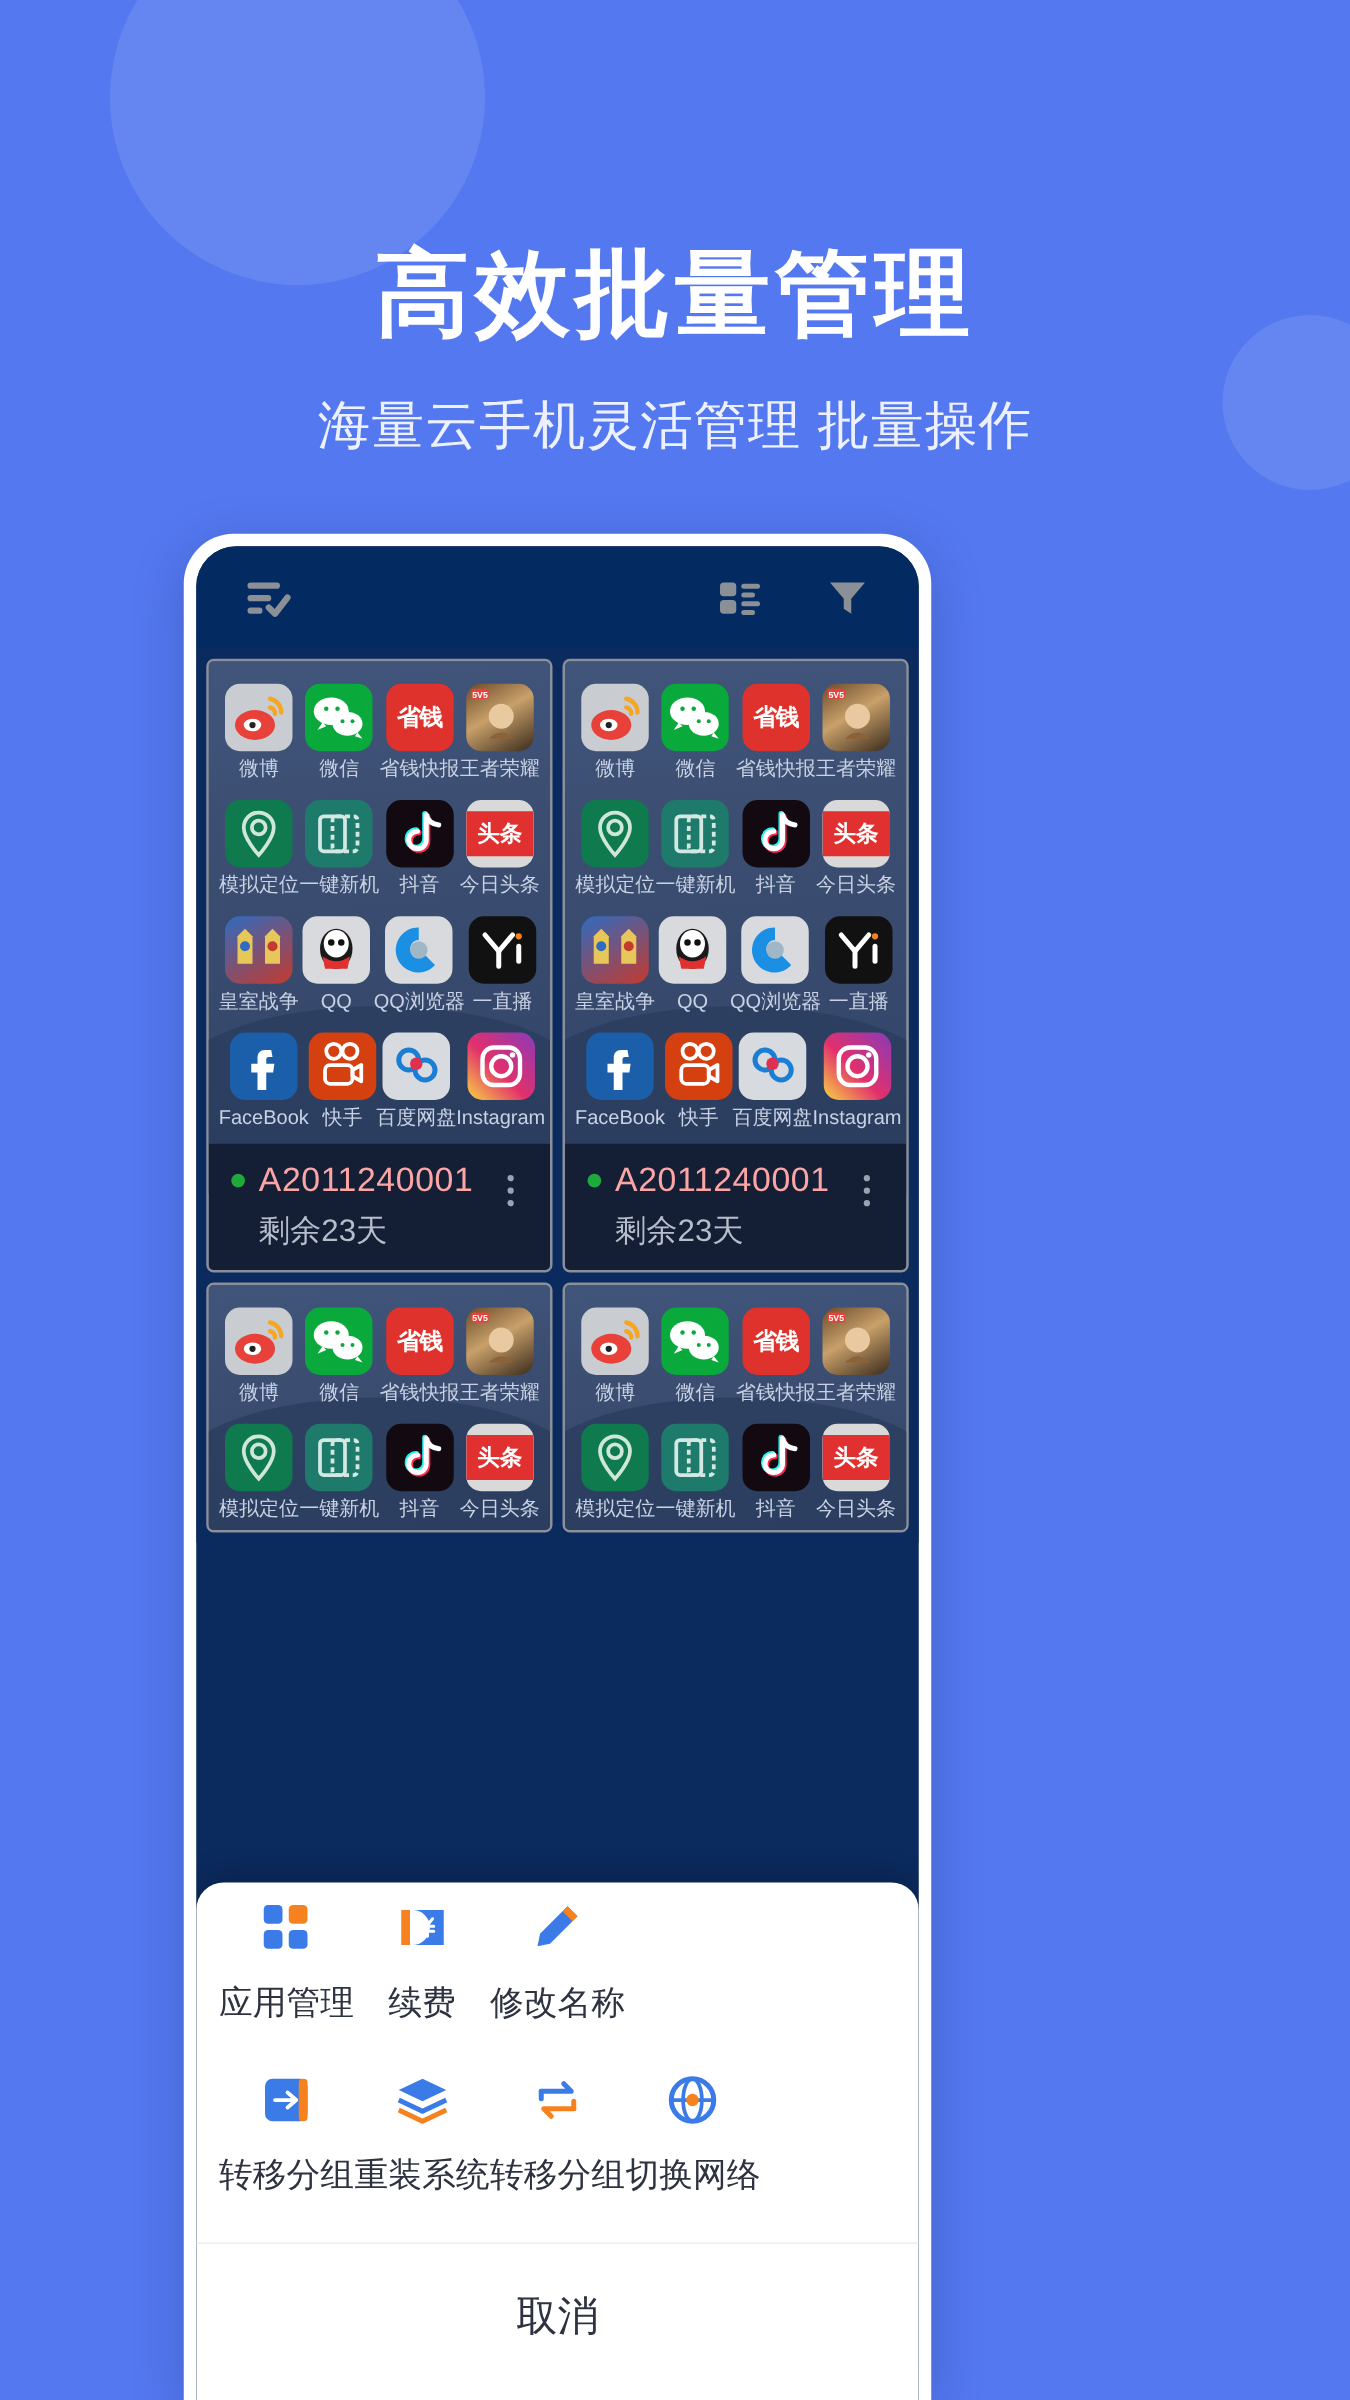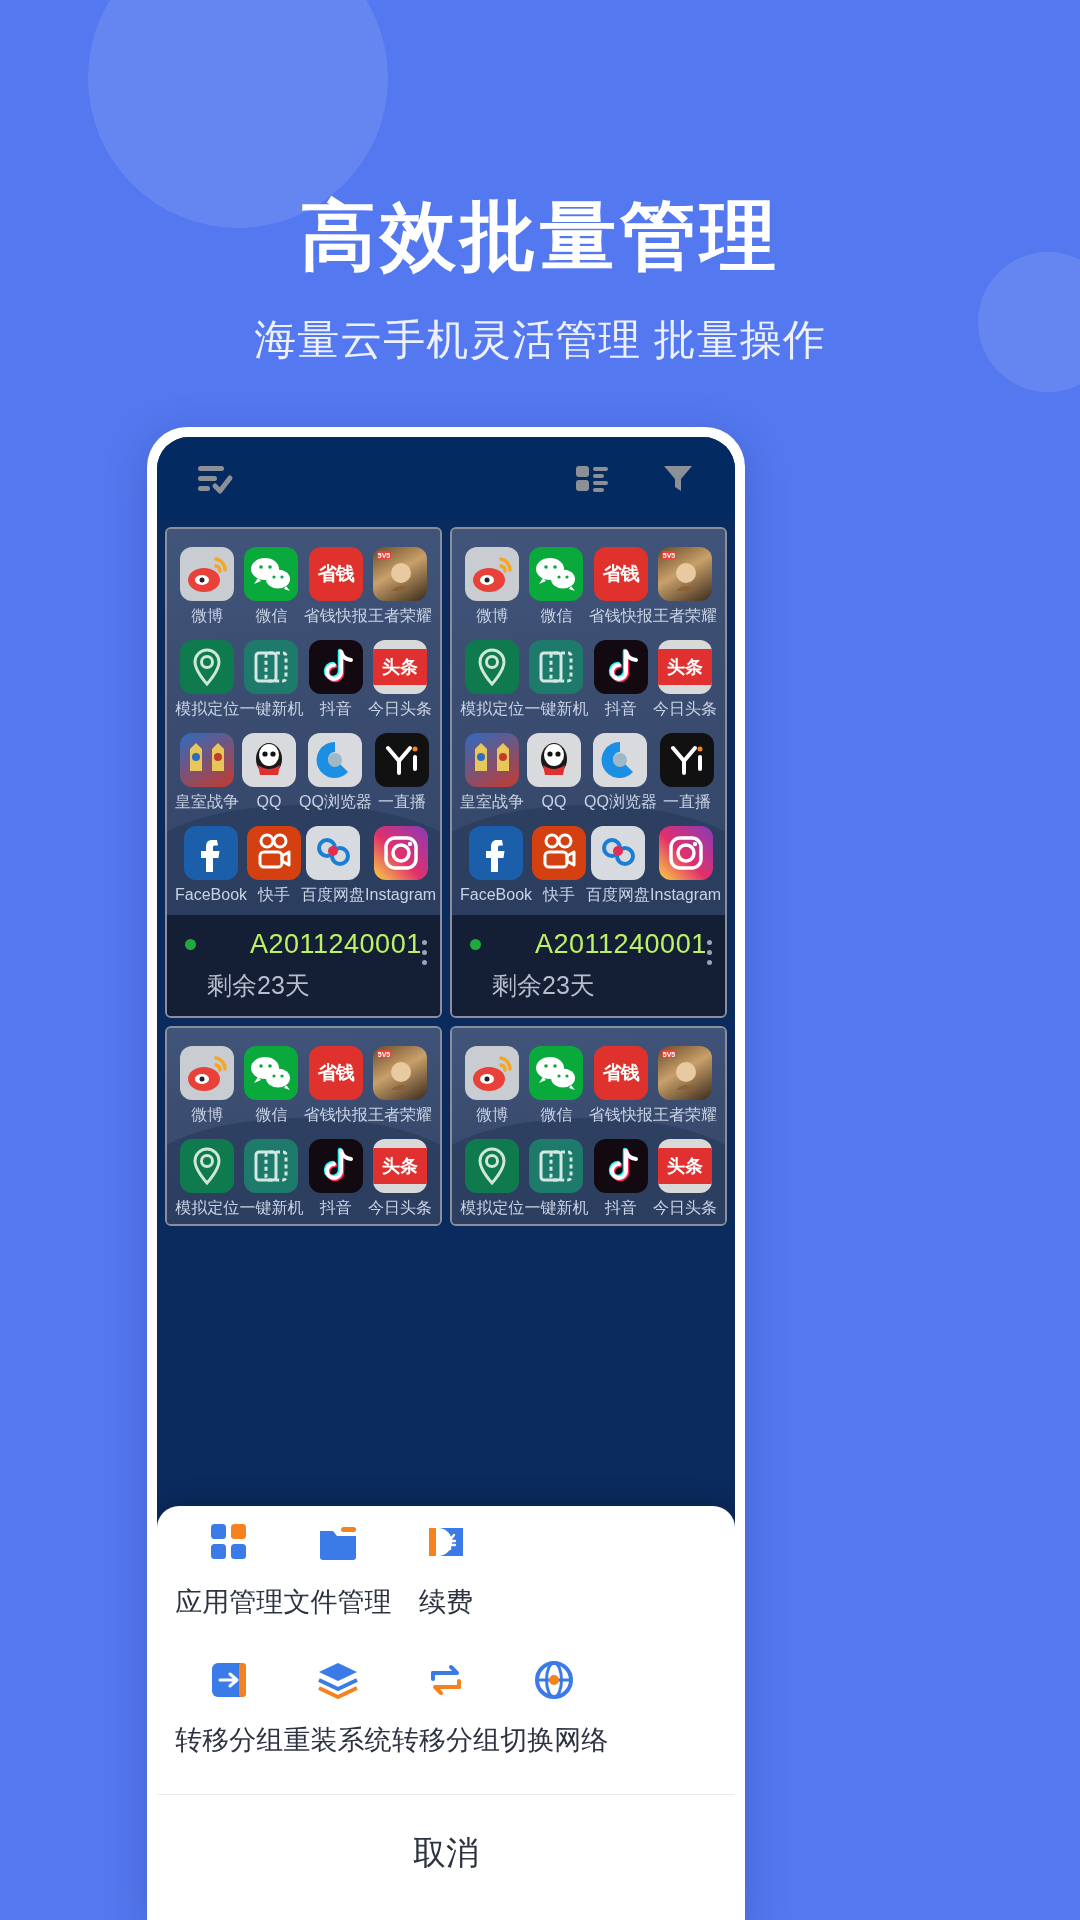--- a/index.html
+++ b/index.html
@@ -157,21 +157,21 @@
     display: flex;
     align-items: flex-start;
   }
   .card-footer-text { flex: 1; }
   .dev-name-row { display: flex; align-items: center; }
   .status-dot {
     width: 11px; height: 11px; border-radius: 50%;
     background: #1FA83C; margin-right: 11px; flex: none;
   }
   .dev-name {
-    font-size: 27px; color: #bef264; letter-spacing: 0.5px; line-height: 1; margin-left: 43px;
+    font-size: 27px; color: #fca5a5; letter-spacing: 0.5px; line-height: 1;
   }
   .dev-sub {
     margin-top: 15px; margin-left: 22px;
     font-size: 25px; color: #B6BECC; line-height: 1;
   }
   .more-dots {
     width: 28px; height: 34px;
     display: flex; flex-direction: column;
     align-items: center; justify-content: center;
     gap: 5px; margin-top: 4px;
@@ -847,43 +847,43 @@
               <svg width="46" height="46" viewBox="0 0 46 46">
                 <rect x="5" y="5" width="15" height="15" rx="3.5" fill="#3B7BE8"></rect>
                 <rect x="25" y="5" width="15" height="15" rx="3.5" fill="#F5821F"></rect>
                 <rect x="5" y="25" width="15" height="15" rx="3.5" fill="#3B7BE8"></rect>
                 <rect x="25" y="25" width="15" height="15" rx="3.5" fill="#3B7BE8"></rect>
               </svg>
             </div>
             <div class="action-label">应用管理</div>
           </div>
 
-          <div class="action-item">
-            <div class="action-icon">
-              <svg width="46" height="46" viewBox="0 0 46 46">
-                <path d="M5 12 h13 l4 5 h19 v21 a3 3 0 0 1 -3 3 H8 a3 3 0 0 1 -3 -3 z" fill="#3B7BE8"></path>
-                <rect x="26" y="8" width="15" height="5" rx="2.5" fill="#F5821F"></rect>
-              </svg>
-            </div>
-            <div class="action-label">文件管理</div>
-          </div>
 
           <div class="action-item">
             <div class="action-icon">
               <svg width="46" height="46" viewBox="0 0 46 46">
                 <rect x="6" y="9" width="7" height="28" fill="#F5821F"></rect>
                 <path d="M15 9 h25 v28 h-25 a5 5 0 0 0 0 -28z" fill="#3B7BE8"></path>
                 <path d="M23 16 l4 5 4 -5" stroke="#fff" stroke-width="2.4" fill="none" stroke-linecap="round"></path>
                 <path d="M22 22 h10 M22 26 h10 M27 21 v9" stroke="#fff" stroke-width="2.4" stroke-linecap="round"></path>
               </svg>
             </div>
             <div class="action-label">续费</div>
           </div>
 
 
+          <div class="action-item">
+            <div class="action-icon">
+              <svg width="46" height="46" viewBox="0 0 46 46">
+                <path d="M31 6 l8 8 -22 22 -10 2 2 -10 z" fill="#3B7BE8"></path>
+                <path d="M31 6 l8 8 -4 4 -8 -8 z" fill="#F5821F"></path>
+              </svg>
+            </div>
+            <div class="action-label">修改名称</div>
+          </div>
         </div>
 
         <div class="action-row">
           <div class="action-item">
             <div class="action-icon">
               <svg width="46" height="46" viewBox="0 0 46 46">
                 <rect x="6" y="6" width="34" height="34" rx="6" fill="#3B7BE8"></rect>
                 <path d="M14 23 h16 M24 17 l7 6 -7 6" stroke="#fff" stroke-width="3" fill="none" stroke-linecap="round" stroke-linejoin="round"></path>
                 <rect x="33" y="6" width="7" height="34" rx="3" fill="#F5821F"></rect>
               </svg>

